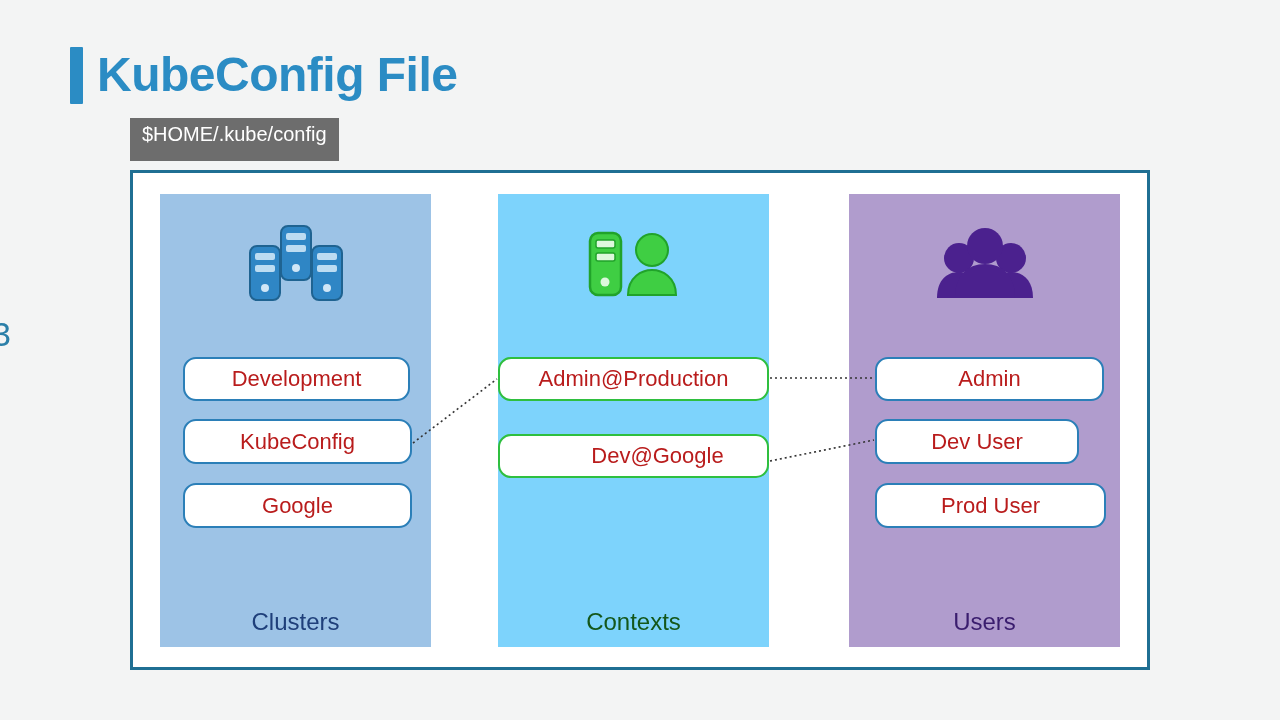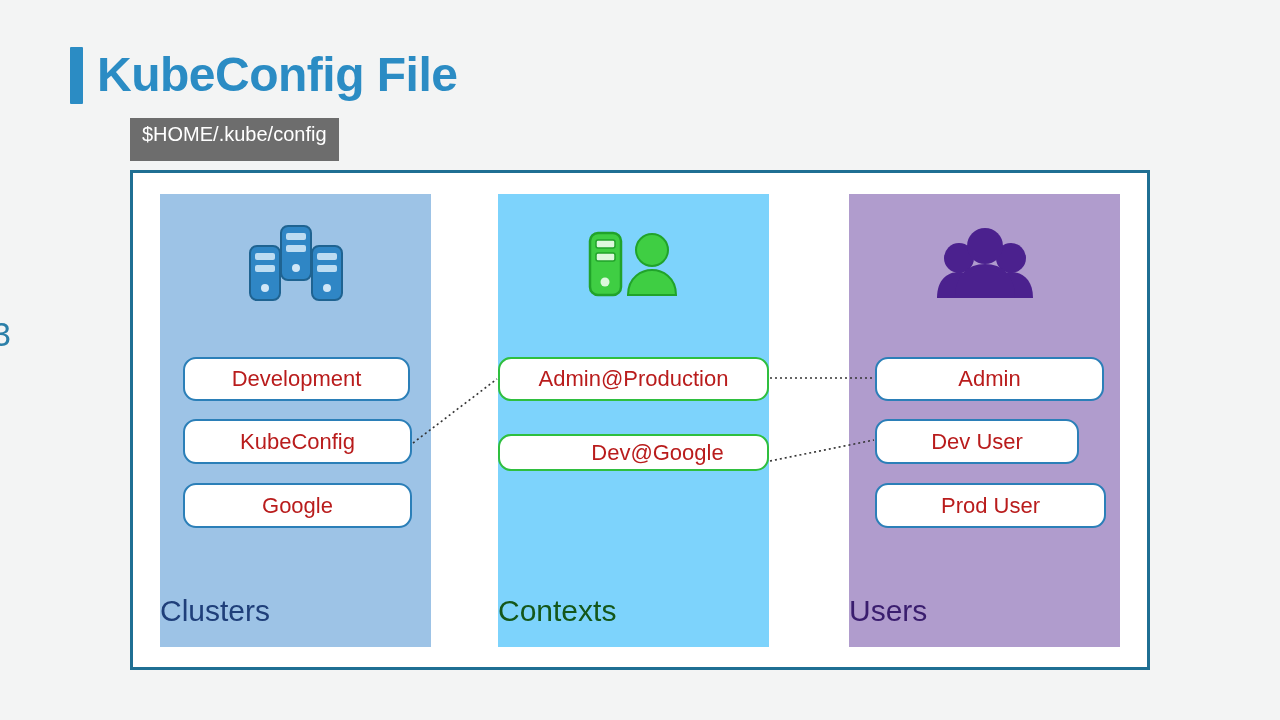--- a/index.html
+++ b/index.html
@@ -97,24 +97,25 @@
     left: 0;
     width: 100%;
     height: 100px;
     display: flex;
     align-items: center;
     justify-content: center;
   }
 
   .col-footer {
     position: absolute;
-    bottom: 18px;
+    bottom: 10px;
     left: 0;
     width: 100%;
-    font-size: 30px;
+    text-align: center;
+    font-size: 24px;
     line-height: 1.2;
   }
   .footer-clusters { color: #1f3f7a; }
   .footer-contexts { color: #14571a; }
   .footer-users    { color: #3a1d6e; }
 
   
   .chip {
     position: absolute;
     background: #ffffff;
@@ -131,21 +132,21 @@
   .chip-blue  { border: 2px solid #2b7fb8; }
   .chip-green { border: 2px solid #2fbf3f; }
 
   
   .chip-dev  { left: 183px; top: 357px; width: 227px; height: 44px; }
   .chip-prod { left: 183px; top: 419px; width: 229px; height: 45px; }
   .chip-goog { left: 183px; top: 483px; width: 229px; height: 45px; }
 
   
   .chip-adminprod { left: 498px; top: 357px; width: 271px; height: 44px; }
-  .chip-devgoogle { left: 498px; top: 434px; width: 271px; height: 37px; padding-left: 48px; }
+  .chip-devgoogle { left: 498px; top: 434px; width: 271px; height: 44px; padding-left: 48px; }
 
   
   .chip-admin    { left: 875px; top: 357px; width: 229px; height: 44px; }
   .chip-devuser  { left: 875px; top: 419px; width: 204px; height: 45px; }
   .chip-produser { left: 875px; top: 483px; width: 231px; height: 45px; }
 
   
   .connectors {
     position: absolute;
     left: 0; top: 0;

